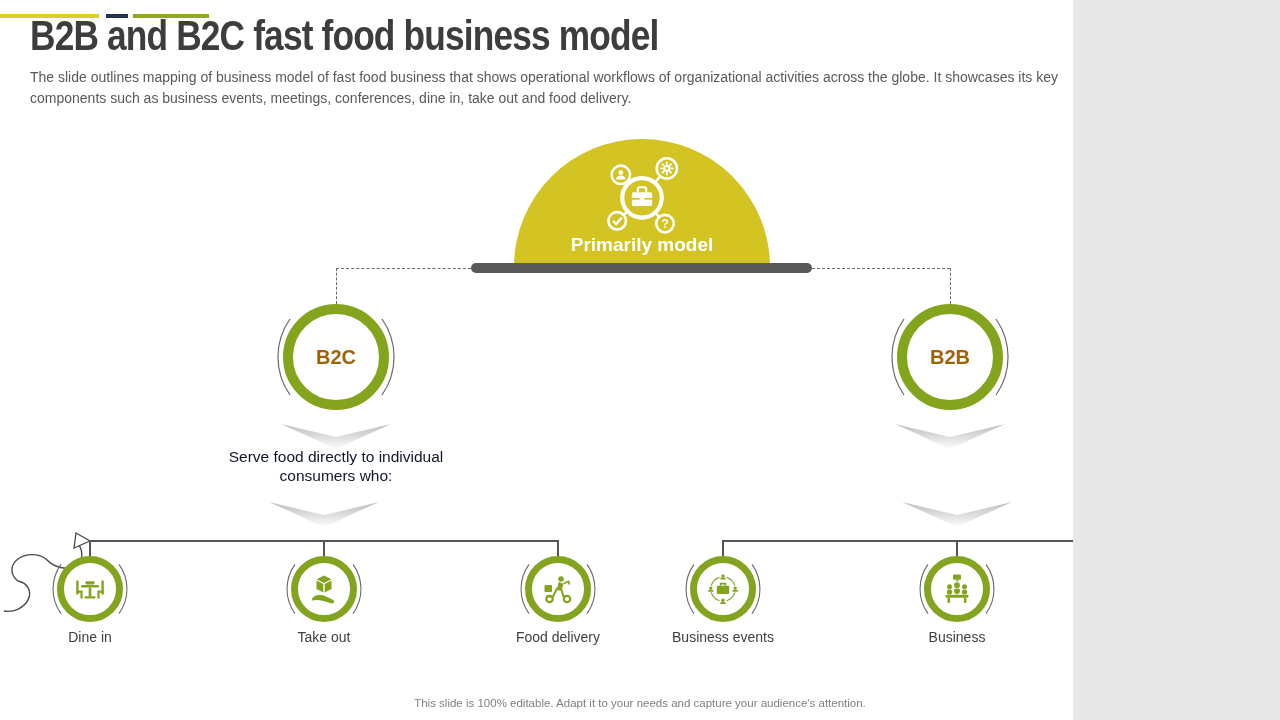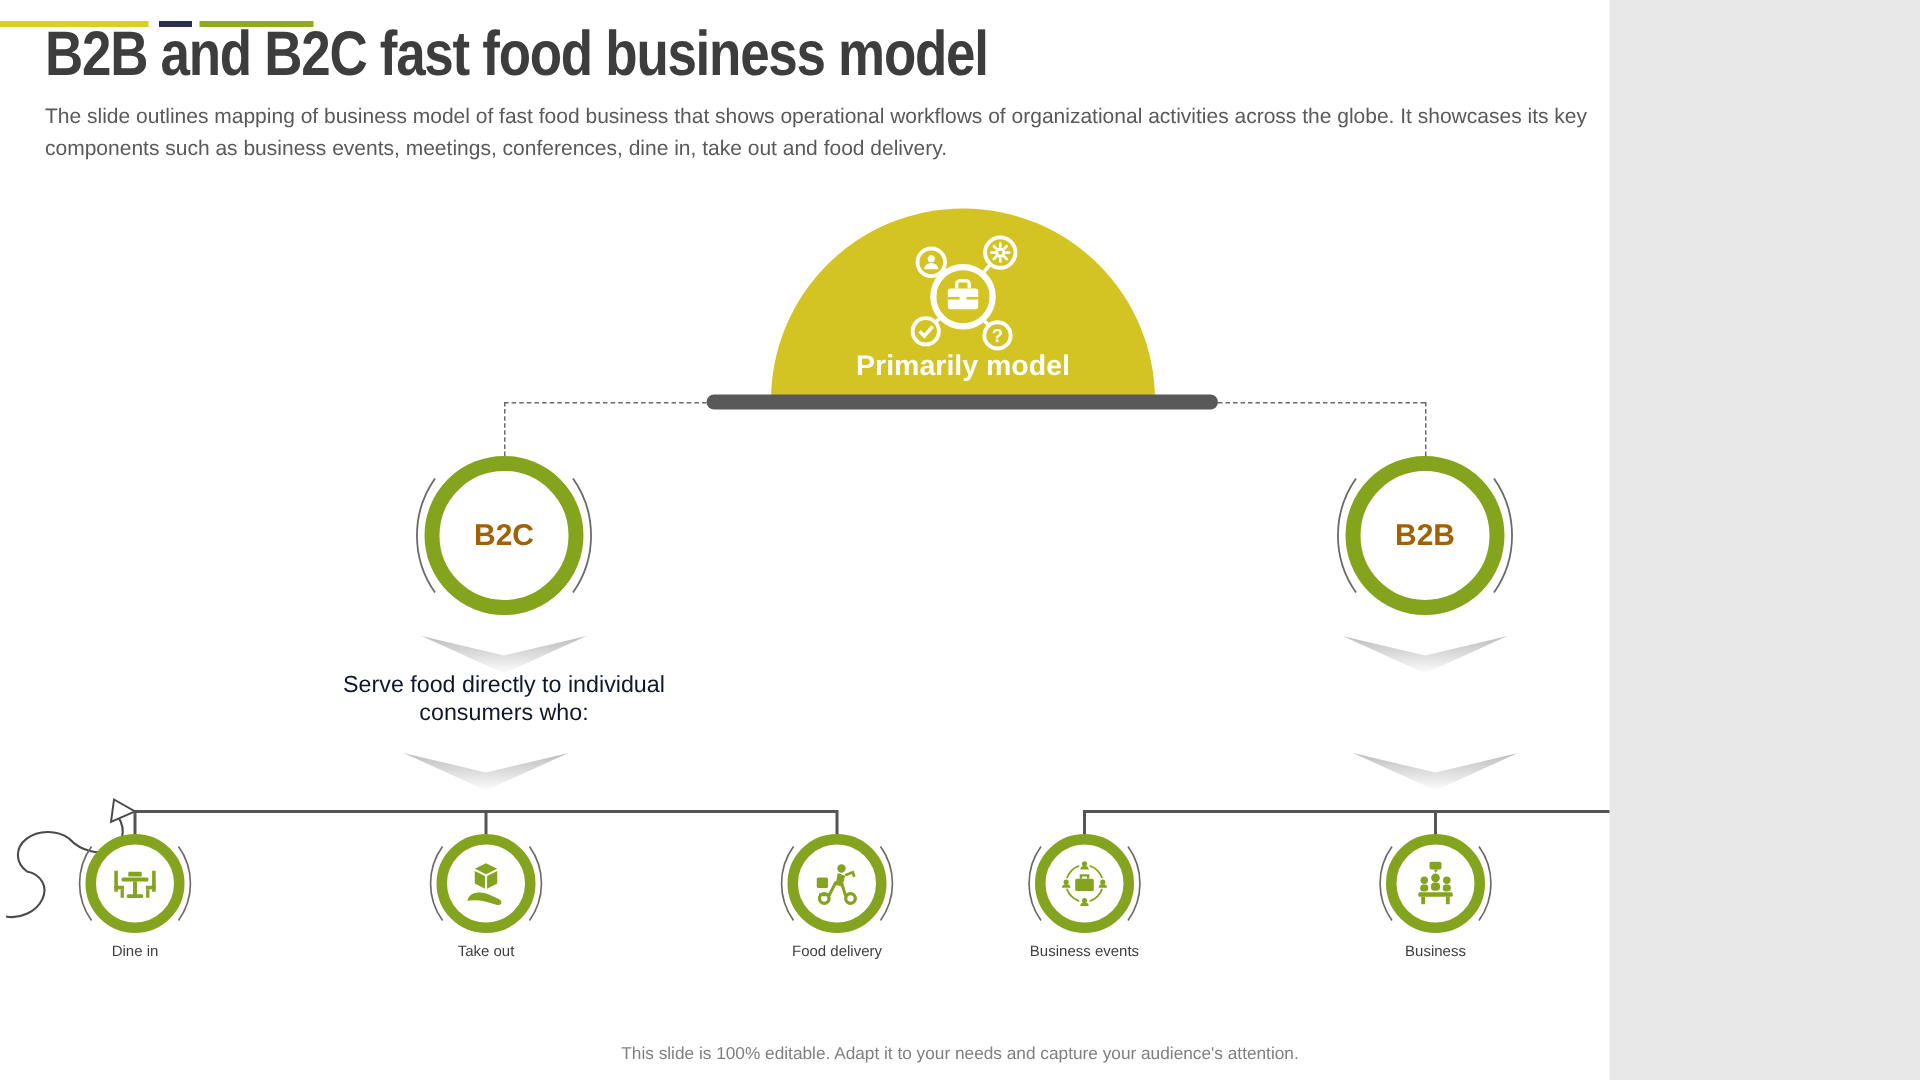--- a/index.html
+++ b/index.html
@@ -26,21 +26,21 @@
   
   .bigring{width:86px;height:86px;border:10px solid #85a41e;border-radius:50%;background:#fff;
            display:flex;align-items:center;justify-content:center;}
   .bigring span{font-size:20px;font-weight:bold;color:#a16207;}
   .desc{width:220px;text-align:center;font-size:15.5px;line-height:1.22;color:#0f172a;}
   
   .hline{height:1.5px;background:#555;top:540px;}
   .tick{width:1.5px;background:#555;top:540px;height:17px;}
   .subring{width:52px;height:52px;border:7px solid #84a41f;border-radius:50%;background:#fff;
            display:flex;align-items:center;justify-content:center;top:556px;}
-  .itemlabel{width:170px;text-align:center;font-size:10px;color:#404040;top:629px;}
+  .itemlabel{width:170px;text-align:center;font-size:14px;color:#404040;top:629px;}
   .footer{left:0;top:697px;width:1280px;text-align:center;font-size:11.5px;color:#7f7f7f;}
   svg{display:block;}
   .olv{fill:#84a41f;}
   .olvs{stroke:#84a41f;fill:none;}
 </style>
 </head>
 <body>
 
 <div class="slide">
 

